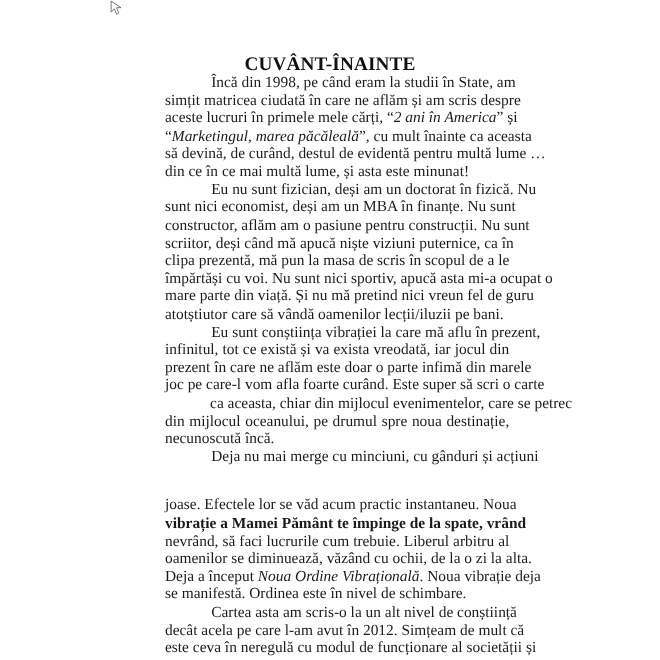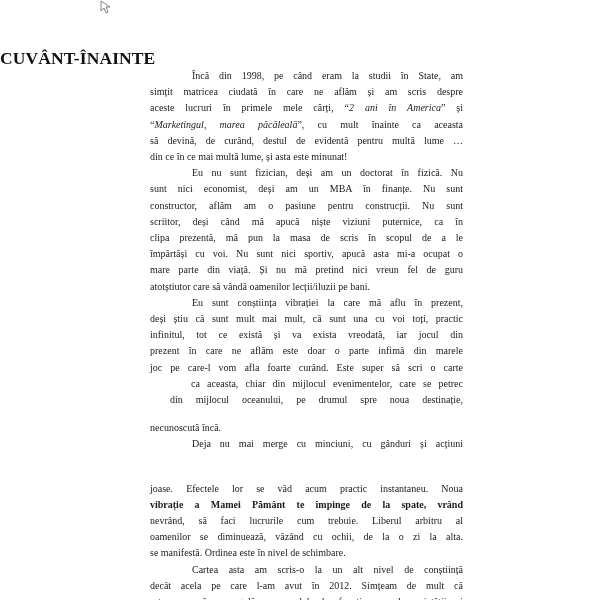--- a/index.html
+++ b/index.html
@@ -1,22 +1,22 @@
 <!DOCTYPE html>
 <html><head>
 <meta charset="utf-8">
 <style>
   html, body { margin:0; padding:0; background:#ffffff; }
   body { width:600px; height:600px; position:relative; overflow:hidden;
          font-family:"Liberation Serif", serif; color:#1a1a1a; }
   .cursor { position:absolute; left:100px; top:0px; width:12px; height:14px; }
-  .title { position:absolute; top:36px; left:0; width:600px; 
+  .title { position:absolute; top:36px; left:0; width:600px; text-align:center;
            font-weight:bold; font-size:17.5px; letter-spacing:0.1px; color:#111; }
   .page { position:absolute; left:150px; top:68px; width:313px; }
-  .para { margin:0; font-size:10px; line-height:16.2px; text-align:justify;
+  .para { margin:0; font-size:14px; line-height:16.2px; text-align:justify;
           text-indent:42px; }
   .line { display:block; text-align:justify; text-align-last:justify; white-space:nowrap; }
   .line.last { text-align-last:left; }
   i { font-style:italic; }
 </style>
 </head>
 <body>
 
 <div class="cursor">
   <svg width="12" height="14" viewBox="0 0 12 14">
@@ -40,34 +40,34 @@
       <span class="line" style="text-indent: 0px;"><span>sunt nici economist, deși am un MBA în finanțe. Nu sunt</span></span>
       <span class="line" style="text-indent: 0px;"><span>constructor, aflăm am o pasiune pentru construcții. Nu sunt</span></span>
       <span class="line" style="text-indent: 0px;"><span>scriitor, deși când mă apucă niște viziuni puternice, ca în</span></span>
       <span class="line" style="text-indent: 0px;"><span>clipa prezentă, mă pun la masa de scris în scopul de a le</span></span>
       <span class="line" style="text-indent: 0px;"><span>împărtăși cu voi. Nu sunt nici sportiv, apucă asta mi-a ocupat o</span></span>
       <span class="line" style="text-indent: 0px;"><span>mare parte din viață. Și nu mă pretind nici vreun fel de guru</span></span>
       <span class="line last" style="text-indent: 0px;"><span>atotștiutor care să vândă oamenilor lecții/iluzii pe bani.</span></span>
     </p>
     <p class="para">
       <span class="line" style="text-indent: 42px;"><span>Eu sunt conștiința vibrației la care mă aflu în prezent,</span></span>
-      <span class="line" style="text-indent: 0px;"><span>deși știu că sunt mult mai mult, că sunt una cu voi toți, practic</span></span>
       <span class="line" style="text-indent: 0px;"><span>infinitul, tot ce există și va exista vreodată, iar jocul din</span></span>
       <span class="line" style="text-indent: 0px;"><span>prezent în care ne aflăm este doar o parte infimă din marele</span></span>
       <span class="line" style="text-indent: 0px;"><span>joc pe care-l vom afla foarte curând. Este super să scri o carte</span></span>
       <span class="line" style="text-indent: 0px; margin-left: 41px;"><span>ca aceasta, chiar din mijlocul evenimentelor, care se petrec</span></span>
-      <span class="line" style="text-indent: 0px; margin-left: 20px;"><span>din mijlocul oceanului, pe drumul spre noua destinație,</span></span>
-      <span class="line last" style="text-indent: 0px; margin-top: 12px;"><span>necunoscută încă.</span></span>
+      <span class="line" style="text-indent: 0px;"><span>din mijlocul oceanului, pe drumul spre noua destinație,</span></span>
+      <span class="line last" style="text-indent: 0px;"><span>necunoscută încă.</span></span>
     </p>
     <p class="para">
       <span class="line" style="text-indent: 42px;"><span>Deja nu mai merge cu minciuni, cu gânduri și acțiuni</span></span>
       <span class="line" style="text-indent: 0px; margin-top: 28px;"><span>joase. Efectele lor se văd acum practic instantaneu. Noua</span></span>
       <span class="line" style="text-indent: 0px; font-weight: bold;"><span>vibrație a Mamei Pământ te împinge de la spate, vrând</span></span>
       <span class="line" style="text-indent: 0px;"><span>nevrând, să faci lucrurile cum trebuie. Liberul arbitru al</span></span>
       <span class="line" style="text-indent: 0px;"><span>oamenilor se diminuează, văzând cu ochii, de la o zi la alta.</span></span>
+      <span class="line" style="text-indent: 0px;"><span>Deja a început </span><i>Noua Ordine Vibrațională</i><span>. Noua vibrație deja</span></span>
       <span class="line last" style="text-indent: 0px;"><span>se manifestă. Ordinea este în nivel de schimbare.</span></span>
     </p>
     <p class="para">
       <span class="line" style="text-indent: 42px;"><span>Cartea asta am scris-o la un alt nivel de conștiință</span></span>
       <span class="line" style="text-indent: 0px;"><span>decât acela pe care l-am avut în 2012. Simțeam de mult că</span></span>
       <span class="line" style="text-indent: 0px;"><span>este ceva în neregulă cu modul de funcționare al societății și</span></span>
     </p>
   </div>
 
 </body></html>

